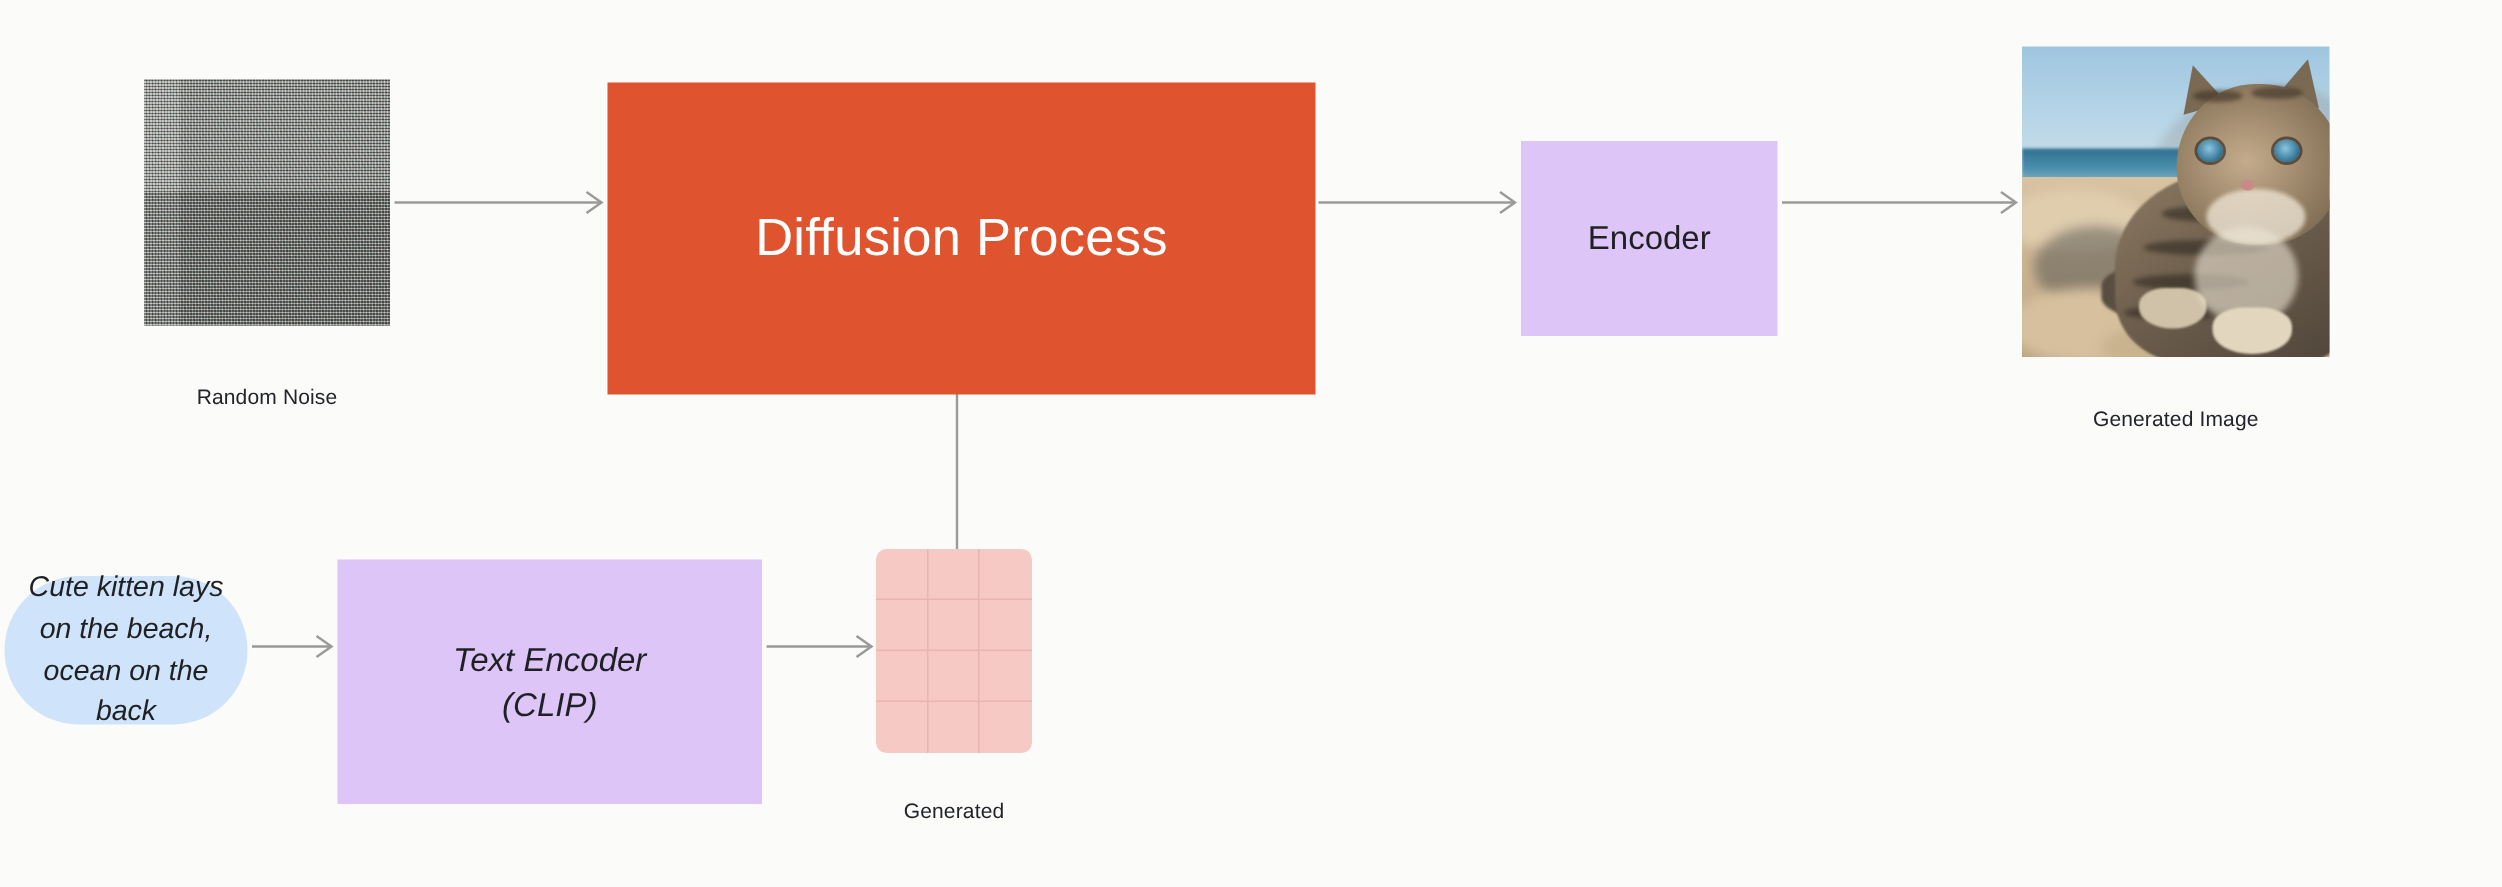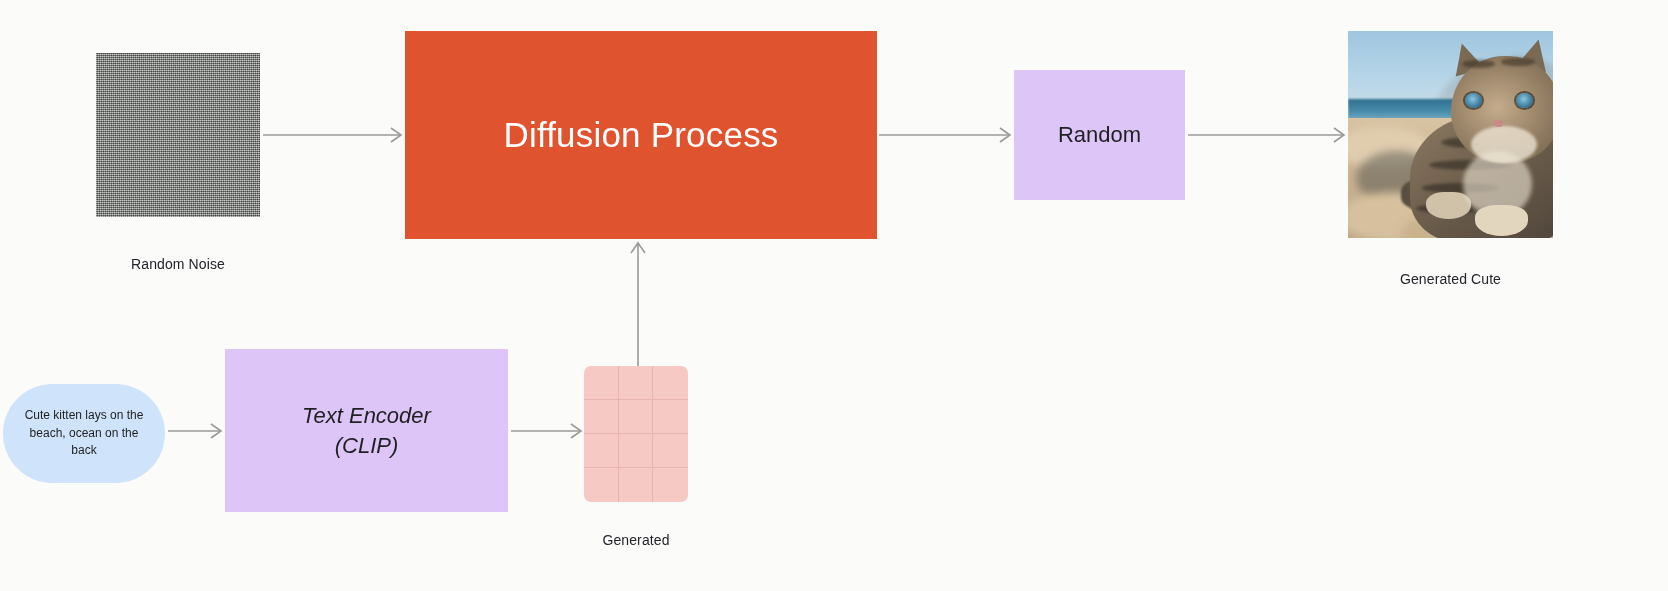--- a/index.html
+++ b/index.html
@@ -148,20 +148,21 @@
     background: linear-gradient(90deg,#574c3f 0%, #7b6c57 100%);
     border-radius: 40% 30% 30% 40%; filter: blur(1px);
   }
 
   
   .box {
     position: absolute;
     display: flex;
     align-items: center;
     justify-content: center;
+    margin-top: 24px;
   }
   #diffusion-box {
     left: 405px; top: 31px; width: 472px; height: 208px;
     background: #e0532f;
   }
   #diffusion-box .node-label {
     color: #ffffff;
     font-size: 35px;
     font-weight: 400;
     letter-spacing: .2px;
@@ -179,21 +180,21 @@
 
   
   #prompt-bubble {
     position: absolute;
     left: 3px; top: 384px; width: 162px; height: 99px;
     background: #cfe3fa;
     border-radius: 56px;
     display: flex; align-items: center; justify-content: center;
     padding: 0 13px;
   }
-  #prompt-bubble .node-label { font-size: 12px; line-height: 1.45; white-space: normal; }
+  #prompt-bubble .node-label { font-size: 19px; line-height: 1.45; white-space: normal; font-style: italic; }
 
   
   #embeddings-grid {
     position: absolute;
     left: 584px; top: 366px; width: 104px; height: 136px;
     background: #f6c9c4;
     border-radius: 7px;
     display: grid;
     grid-template-columns: repeat(3, 1fr);
     grid-template-rows: repeat(4, 1fr);
@@ -254,21 +255,21 @@
   </svg>
 
   <div class="noise-tile"></div>
   <div class="caption" style="left:96px; top:240px; width:164px;">Random Noise</div>
 
   <div class="box" id="diffusion-box">
     <span class="node-label">Diffusion Process</span>
   </div>
 
   <div class="box" id="decoder-box">
-    <span class="node-label">Random</span>
+    <span class="node-label">Encoder</span>
   </div>
 
   <div class="gen-image">
     <div class="gi-sky"></div>
     <div class="gi-hill"></div>
     <div class="gi-ocean"></div>
     <div class="gi-sand"></div>
     <div class="gi-sandblob b1"></div>
     <div class="gi-sandblob b2"></div>
     <div class="gi-sandblob b3"></div>
@@ -287,21 +288,21 @@
       <div class="kit-stripe" style="left:10%;top:4%; width:30%;height:7%;background:rgba(60,48,36,.6);"></div>
       <div class="kit-stripe" style="left:46%;top:2%; width:30%;height:7%;background:rgba(60,48,36,.6);"></div>
     </div>
     <div class="kit-muzzle"></div>
     <div class="kit-chest"></div>
     <div class="kit-eye l"></div>
     <div class="kit-eye r"></div>
     <div class="kit-nose"></div>
     <div class="kit-paw p1"></div>
   </div>
-  <div class="caption" style="left:1348px; top:255px; width:205px;">Generated Cute</div>
+  <div class="caption" style="left:1348px; top:255px; width:205px;">Generated Image</div>
 
   <div id="prompt-bubble">
     <span class="node-label">Cute kitten lays on the beach, ocean on the back</span>
   </div>
 
   <div class="box" id="text-encoder-box">
     <span class="node-label">Text Encoder
 (CLIP)</span>
   </div>
 

